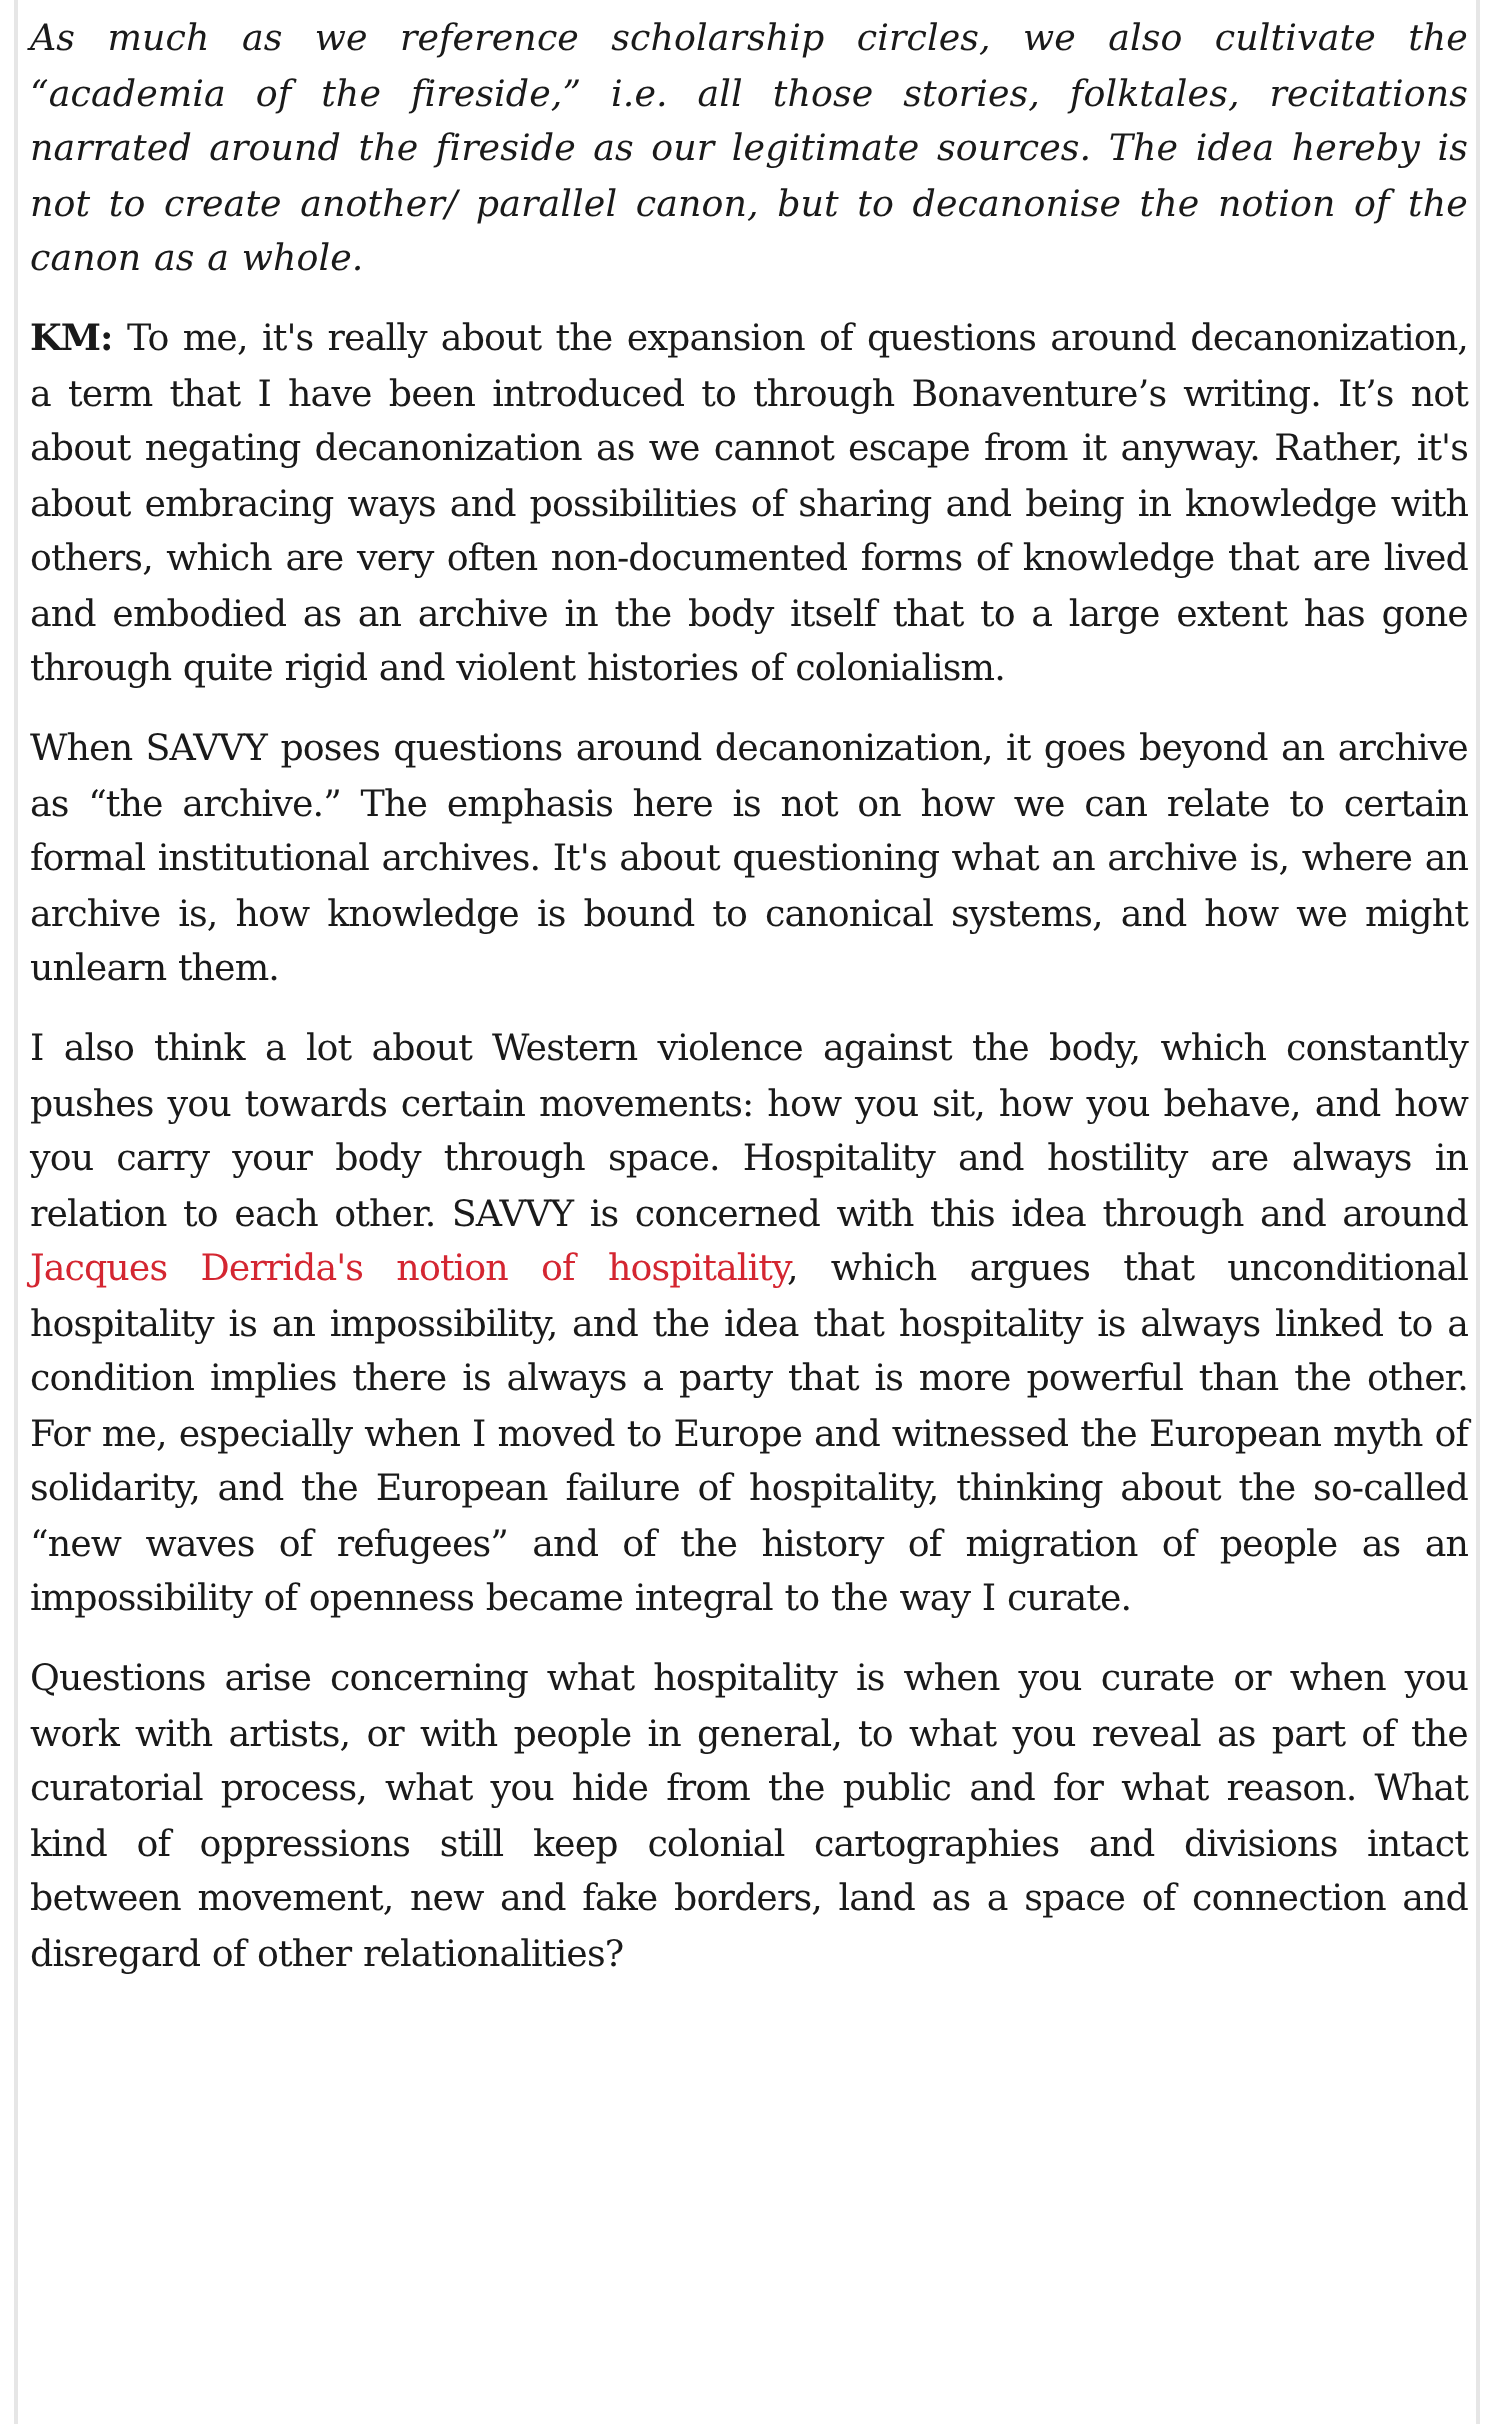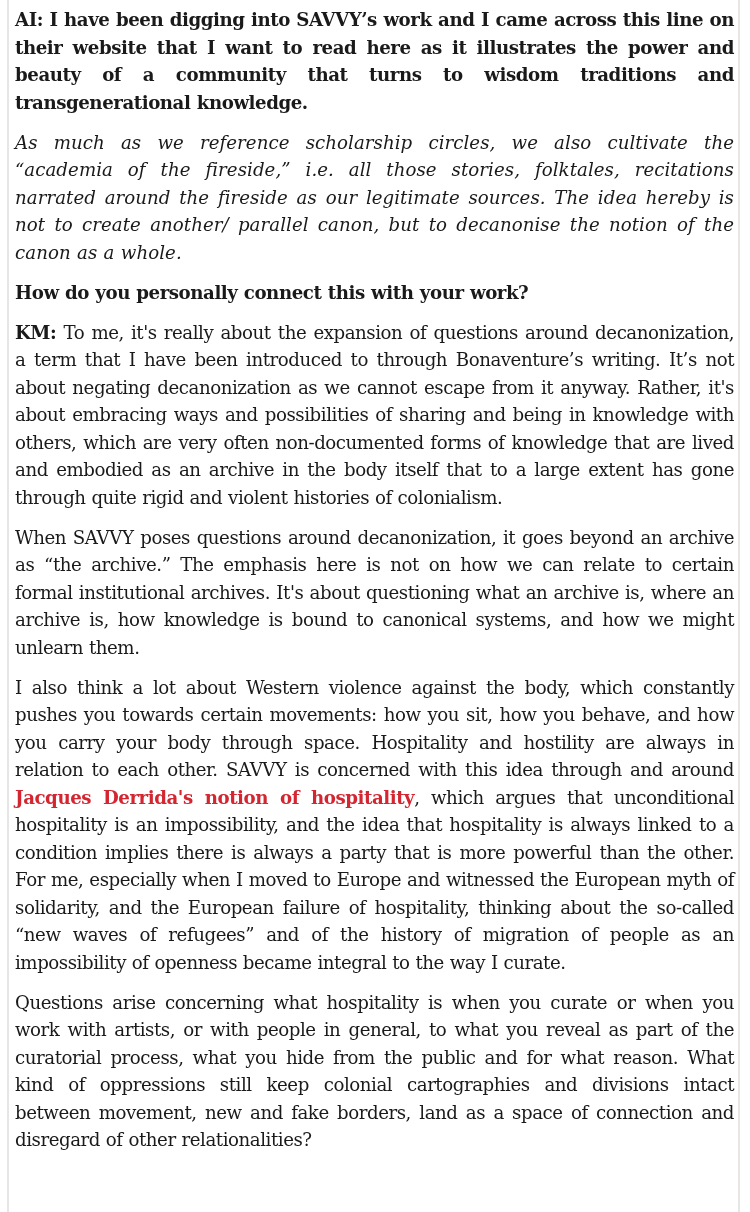--- a/index.html
+++ b/index.html
@@ -43,34 +43,31 @@
       font-weight: normal;
       letter-spacing: 0.05px;
     }
     .q-head {
       font-weight: bold;
     }
     .link {
       color: #d42631;
       text-decoration: none;
       cursor: pointer;
-      font-weight: bold;
     }
   </style>
 </head>
 <body>
 
 <div class="frame"></div>
 
 <div class="content">
-  <p class="bold">AI: I have been digging into SAVVY’s work and I came across this line on their website that I want to read here as it illustrates the power and beauty of a community that turns to wisdom traditions and transgenerational knowledge.</p>
 
   <p class="quote">As much as we reference scholarship circles, we also cultivate the “academia of the fireside,” i.e. all those stories, folktales, recitations narrated around the fireside as our legitimate sources. The idea hereby is not to create another/ parallel canon, but to decanonise the notion of the canon as a whole.</p>
 
-  <p class="q-head">How do you personally connect this with your work?</p>
 
   <p><span class="bold">KM:</span><span> To me, it's really about the expansion of questions around decanonization, a term that I have been introduced to through Bonaventure’s writing. It’s not about negating decanonization as we cannot escape from it anyway. Rather, it's about embracing ways and possibilities of sharing and being in knowledge with others, which are very often non-documented forms of knowledge that are lived and embodied as an archive in the body itself that to a large extent has gone through quite rigid and violent histories of colonialism.</span></p>
 
   <p>When SAVVY poses questions around decanonization, it goes beyond an archive as “the archive.” The emphasis here is not on how we can relate to certain formal institutional archives. It's about questioning what an archive is, where an archive is, how knowledge is bound to canonical systems, and how we might unlearn them.</p>
 
   <p><span>I also think a lot about Western violence against the body, which constantly pushes you towards certain movements: how you sit, how you behave, and how you carry your body through space.  Hospitality and hostility are always in relation to each other. SAVVY is concerned with this idea through and around </span><a class="link">Jacques Derrida's notion of hospitality</a><span>, which argues that unconditional hospitality is an impossibility, and the idea that hospitality is always linked to a condition implies there is always a party that is more powerful than the other. For me, especially when I moved to Europe and witnessed the European myth of solidarity, and the European failure of hospitality, thinking about the so-called “new waves of refugees” and of the history of migration of people as an impossibility of openness became integral to the way I curate.</span></p>
 
   <p>Questions arise concerning what hospitality is when you curate or when you work with artists, or with people in general, to what you reveal as part of the curatorial process, what you hide from the public and for what reason. What kind of oppressions still keep colonial cartographies and divisions intact between movement, new and fake borders, land as a space of connection and disregard of other relationalities?</p>
 </div>
 

